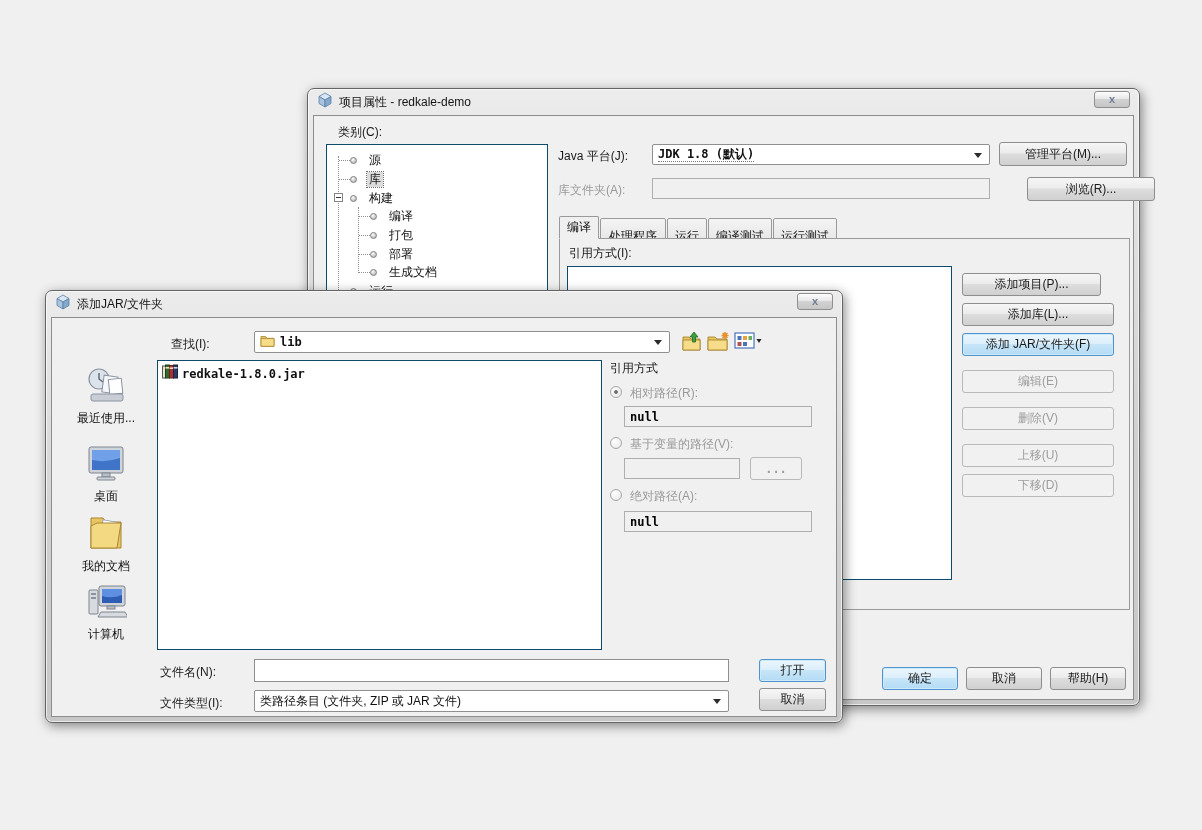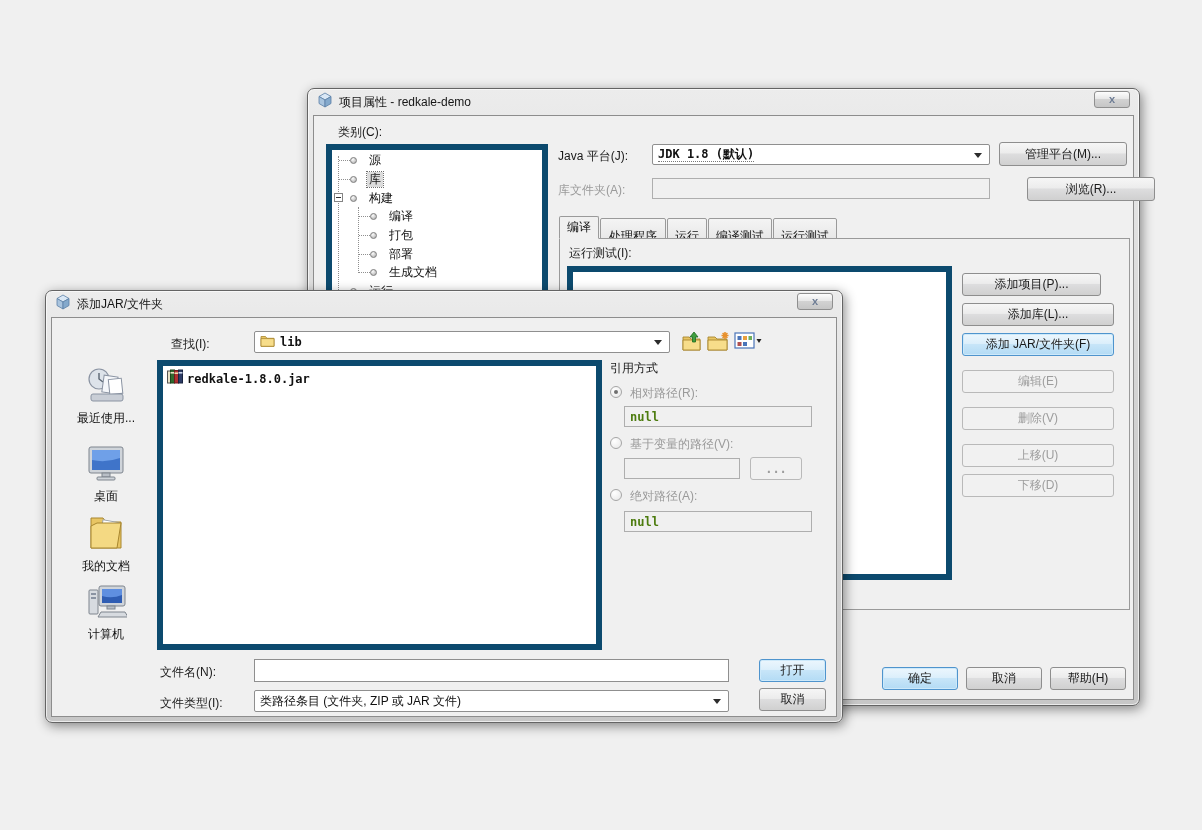--- a/index.html
+++ b/index.html
@@ -18,28 +18,28 @@
   .titletext { font-size:12px; color:#161616; margin-left:6px; }
   .closebtn { position:absolute; top:2px; right:9px; width:36px; height:17px;
               border:1px solid #8f8f8f; border-radius:3px;
               background:linear-gradient(#fdfdfd,#e8e8e8 45%,#d2d2d2 50%,#c6c6c6);
               color:#6e7d95; font-weight:bold; font-size:11px; line-height:14px; text-align:center;
               font-family:"Liberation Sans",sans-serif; }
   .winbody { position:absolute; left:5px; right:5px; top:26px; bottom:5px;
              background:#f0f0f0; border:1px solid #8d8d8d; }
 
   
-  .panelbox { background:#ffffff; border:6px solid #0c4a6e; }
+  .panelbox { background:#ffffff; border:1px solid #0c4a6e; }
   .btn { position:absolute; border:1px solid #8e8e8e; border-radius:3px; font-size:12px; color:#1a1a1a;
          background:linear-gradient(#f6f6f6,#ececec 45%,#ddddde 50%,#d0d0d0);
          display:flex; align-items:center; justify-content:center; white-space:nowrap; }
   .btn.focusblue { border-color:#4f94cd; background:linear-gradient(#ecf6fd,#dceffb 45%,#c7e5f8 50%,#b3dbf5);
                    box-shadow: inset 0 0 0 1px #cde9fa; }
   .btn.dis { background:#f1f1f1; border-color:#b9b9b9; color:#9d9d9d; box-shadow:none; }
-  .field { position:absolute; border:1px solid #aeaeae; background:#f0f0f0; font-size:12px; color:#4d7c0f;
+  .field { position:absolute; border:1px solid #aeaeae; background:#f0f0f0; font-size:12px; color:#000000;
            display:flex; align-items:center; padding:0 5px; }
   .field.white { background:#ffffff; border-color:#8f8f8f; color:#111; }
   .combo { position:absolute; border:1px solid #8f8f8f; border-radius:2px; background:#fff;
            display:flex; align-items:center; padding:0 5px; font-size:12px; color:#111; }
   .combo::after { content:""; position:absolute; right:7px; top:50%; margin-top:-2px;
                   border:4px solid transparent; border-top:5px solid #2c2c2c; }
   .radio { position:absolute; width:12px; height:12px; border:1px solid #a6a6a6; border-radius:50%;
            background:radial-gradient(circle at 35% 30%, #ffffff, #e6e6e6); }
   .radio.on::after { content:""; position:absolute; left:3px; top:3px; width:4px; height:4px;
                      border-radius:50%; background:#6f6f6f; }
@@ -129,21 +129,21 @@
       <div class="btn" style="left:685px; top:61px; width:128px; height:24px;margin-left:28px;">浏览(R)...</div>
 
       <div class="tab active" style="left:245px; top:100px; width:40px;">编译</div>
       <div class="tab" style="left:286px; top:102px; width:66px;">处理程序</div>
       <div class="tab" style="left:353px; top:102px; width:40px;">运行</div>
       <div class="tab" style="left:394px; top:102px; width:64px;">编译测试</div>
       <div class="tab" style="left:459px; top:102px; width:64px;">运行测试</div>
 
       <div class="abs" style="left:245px; top:122px; width:571px; height:372px; border:1px solid #9a9a9a; background:#f0f0f0; z-index:1;"></div>
 
-      <div class="lbl abs" style="left:255px; top:129px; z-index:2;">运行测试(I):</div>
+      <div class="lbl abs" style="left:255px; top:129px; z-index:2;">引用方式(I):</div>
       <div class="panelbox abs" style="left:253px; top:150px; width:385px; height:314px; z-index:2;"></div>
 
       <div class="btn" style="left:648px; top:157px; width:139px; height:23px; z-index:2;">添加项目(P)...</div>
       <div class="btn" style="left:648px; top:187px; width:152px; height:23px; z-index:2;">添加库(L)...</div>
       <div class="btn focusblue" style="left:648px; top:217px; width:152px; height:23px; z-index:2;">添加 JAR/文件夹(F)</div>
       <div class="btn dis" style="left:648px; top:254px; width:152px; height:23px; z-index:2;">编辑(E)</div>
       <div class="btn dis" style="left:648px; top:291px; width:152px; height:23px; z-index:2;">删除(V)</div>
       <div class="btn dis" style="left:648px; top:328px; width:152px; height:23px; z-index:2;">上移(U)</div>
       <div class="btn dis" style="left:648px; top:358px; width:152px; height:23px; z-index:2;">下移(D)</div>
 

